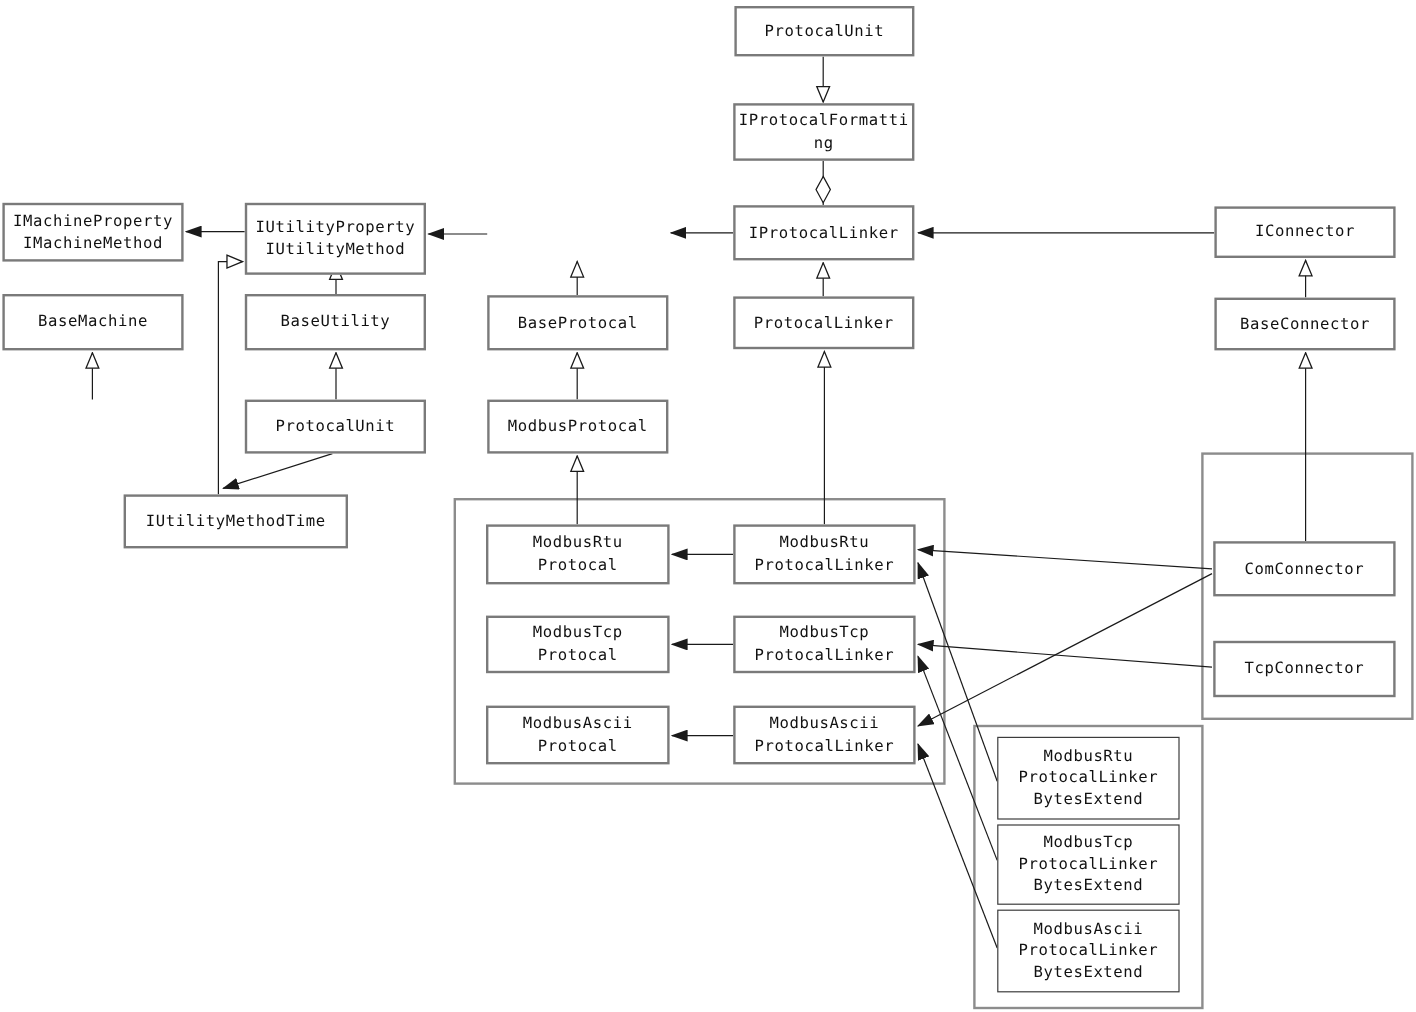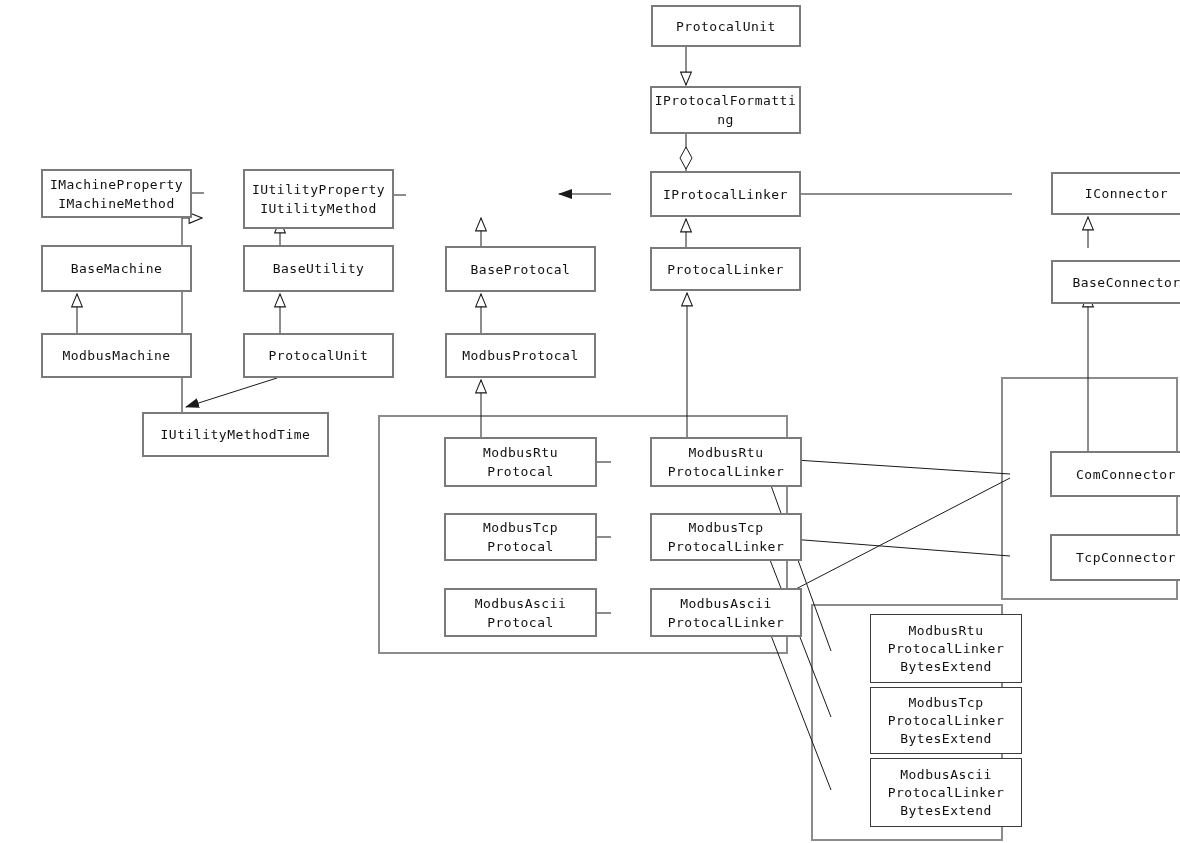--- a/index.html
+++ b/index.html
@@ -1,21 +1,21 @@
 <!DOCTYPE html>
 <html><head>
 <meta charset="utf-8">
 <style>
   html,body{margin:0;padding:0;background:#ffffff;}
   #canvas{position:relative;width:1180px;height:843px;background:#ffffff;overflow:hidden;
           font-family:"DejaVu Sans Mono","Liberation Mono",monospace;}
   svg.wires{position:absolute;left:0;top:0;z-index:1;}
   .cbox{position:absolute;box-sizing:border-box;background:#ffffff;border:2px solid #7a7a7a;
         display:flex;align-items:center;justify-content:center;text-align:center;
-        white-space:pre-line;font-size:13px;line-height:19px;letter-spacing:.5px;color:#111;z-index:2;margin-left:39px;}
+        white-space:pre-line;font-size:13px;line-height:19px;letter-spacing:.5px;color:#111;z-index:2;}
   .gbox{position:absolute;box-sizing:border-box;background:transparent;border:2px solid #8c8c8c;z-index:0;}
   .bytes{border:1px solid #3c3c3c;line-height:18px;}
 </style>
 </head>
 <body>
 
 <div id="canvas">
 
   <div class="gbox" style="left:378px;top:415px;width:410px;height:239px"></div>
   <div class="gbox" style="left:1001px;top:377px;width:177px;height:223px"></div>
@@ -72,24 +72,23 @@
   <div class="cbox" style="left:611px;top:247px;width:151px;height:44px">ProtocalLinker</div>
   <div class="cbox" style="left:406px;top:246px;width:151px;height:46px">BaseProtocal</div>
   <div class="cbox" style="left:406px;top:333px;width:151px;height:45px">ModbusProtocal</div>
   <div class="cbox" style="left:204px;top:169px;width:151px;height:60px">IUtilityProperty
 IUtilityMethod</div>
   <div class="cbox" style="left:204px;top:245px;width:151px;height:47px">BaseUtility</div>
   <div class="cbox" style="left:204px;top:333px;width:151px;height:45px">ProtocalUnit</div>
   <div class="cbox" style="left:2px;top:169px;width:151px;height:49px">IMachineProperty
 IMachineMethod</div>
   <div class="cbox" style="left:2px;top:245px;width:151px;height:47px">BaseMachine</div>
-  <div class="cbox" style="left:2px;top:333px;width:151px;height:45px">ModbusMachine</div>
   <div class="cbox" style="left:103px;top:412px;width:187px;height:45px">IUtilityMethodTime</div>
   <div class="cbox" style="left:1012px;top:172px;width:151px;height:43px">IConnector</div>
-  <div class="cbox" style="left:1012px;top:260px;width:151px;height:44px">BaseConnector</div>
+  <div class="cbox" style="left:1012px;top:248px;width:151px;height:44px">BaseConnector</div>
   <div class="cbox" style="left:1011px;top:451px;width:152px;height:46px">ComConnector</div>
   <div class="cbox" style="left:1011px;top:534px;width:152px;height:47px">TcpConnector</div>
   <div class="cbox" style="left:405px;top:437px;width:153px;height:50px">ModbusRtu
 Protocal</div>
   <div class="cbox" style="left:611px;top:437px;width:152px;height:50px">ModbusRtu
 ProtocalLinker</div>
   <div class="cbox" style="left:405px;top:513px;width:153px;height:48px">ModbusTcp
 Protocal</div>
   <div class="cbox" style="left:611px;top:513px;width:152px;height:48px">ModbusTcp
 ProtocalLinker</div>

